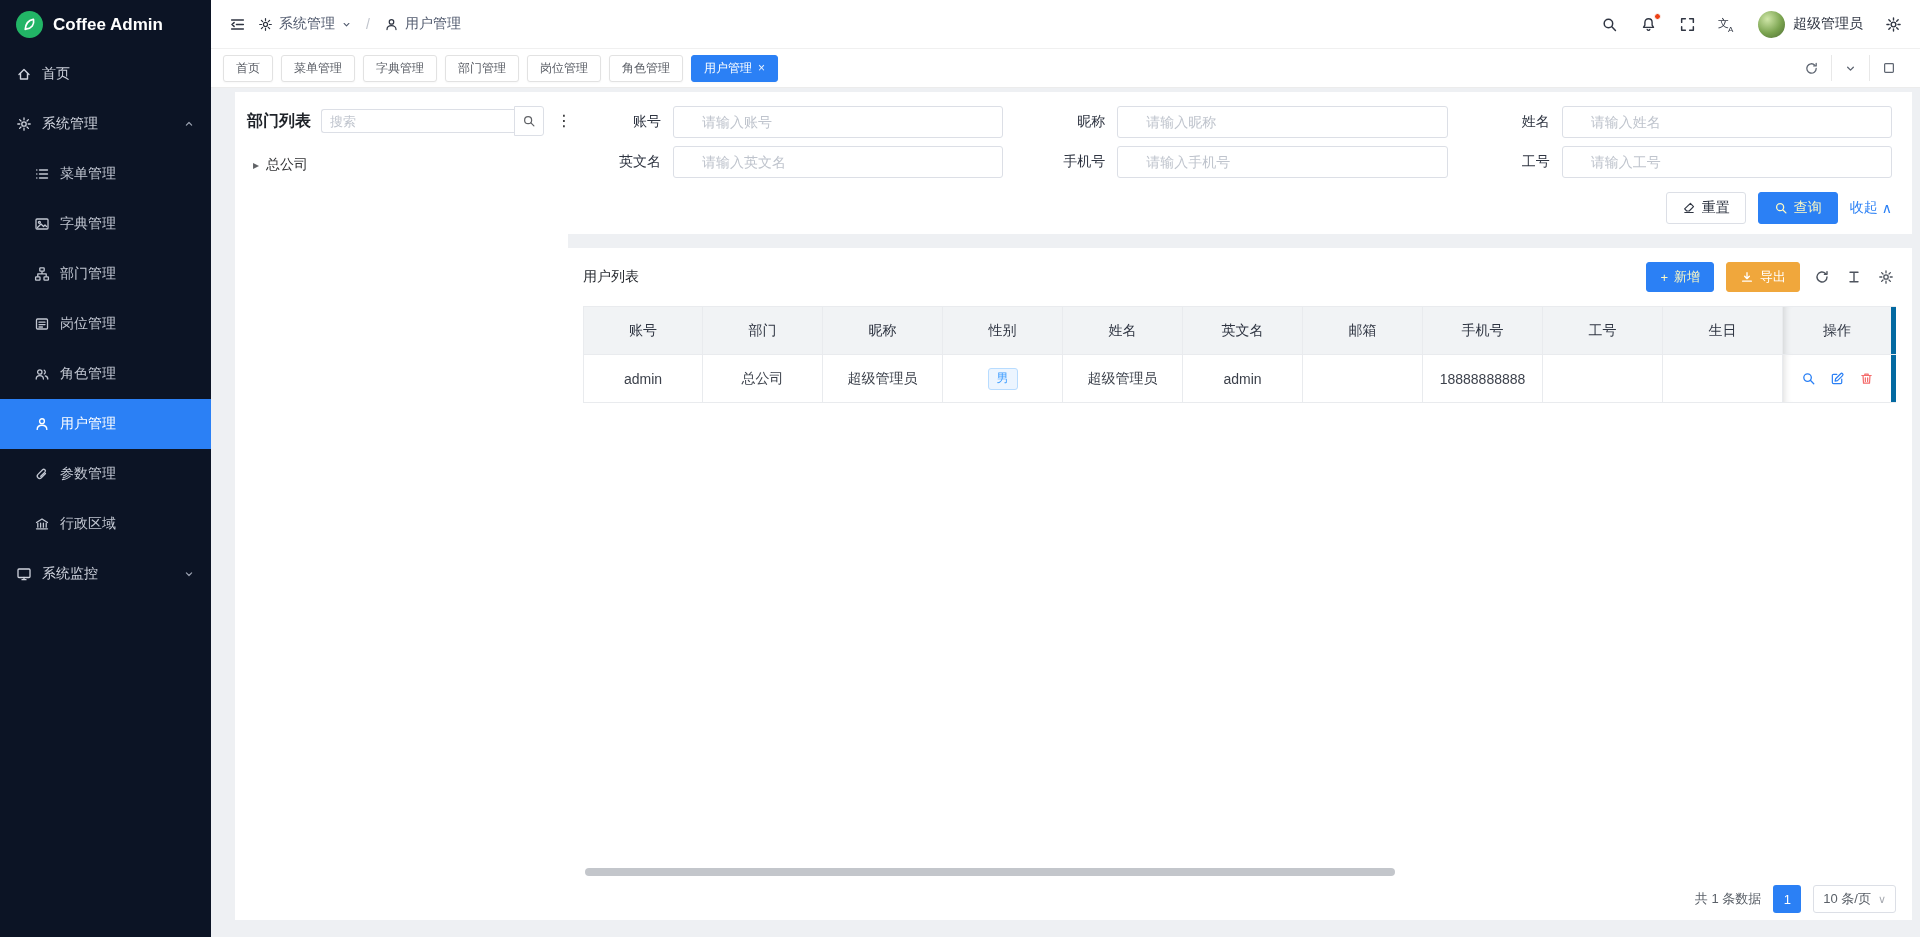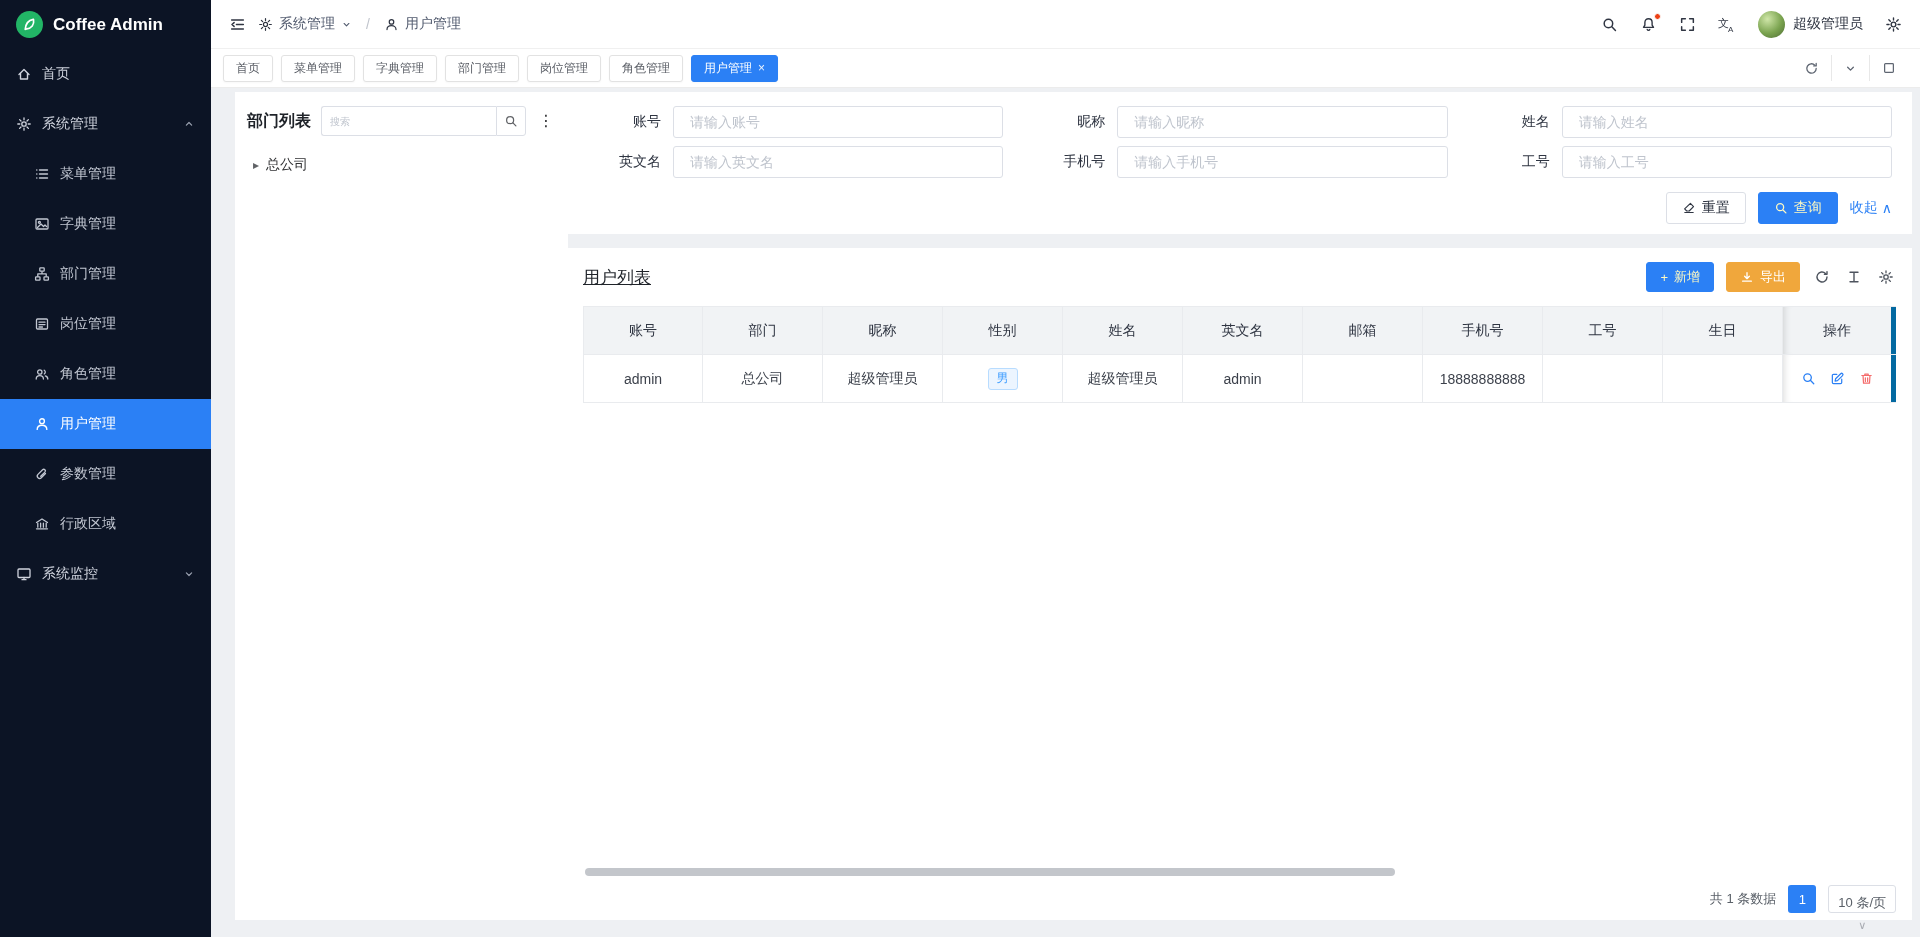--- a/index.html
+++ b/index.html
@@ -40,62 +40,62 @@
   .tab-tools{margin-left:auto;display:flex;align-items:center;gap:0;color:#5f6672;}
   .tab-tool{padding:0 12px;display:flex;align-items:center;cursor:pointer;height:26px;}
   .tab-tool.sep{border-left:1px solid #e8e8e8;}
 
   
   .content{position:absolute;left:211px;top:88px;right:0;bottom:0;background:#eef0f3;}
   .dept-card{position:absolute;left:24px;top:4px;width:333px;bottom:17px;background:#fff;padding:14px 12px;}
   .dept-head{display:flex;align-items:center;gap:10px;}
   .dept-title{font-size:16px;color:#1f2329;font-weight:bold;white-space:nowrap;}
   .dept-search{flex:1;display:flex;align-items:center;}
-  .dept-search input{flex:1;min-width:0;height:30px;border:1px solid #dcdfe6;border-right:none;border-radius:3px 0 0 3px;padding:0 8px;font-size:10px;color:#333;outline:none;}
+  .dept-search input{flex:1;min-width:0;height:24px;border:1px solid #dcdfe6;border-right:none;border-radius:3px 0 0 3px;padding:0 8px;font-size:13px;color:#333;outline:none;}
   .dept-search .s-btn{width:30px;height:30px;border:1px solid #dcdfe6;border-radius:0 3px 3px 0;display:flex;align-items:center;justify-content:center;background:#fff;color:#606266;cursor:pointer;}
   .kebab{color:#303133;font-size:16px;padding:0 2px;cursor:pointer;line-height:1;}
   .tree-item{margin-top:16px;display:flex;align-items:center;gap:7px;padding:4px 6px;color:#303133;font-size:14px;cursor:pointer;}
   .tree-caret{color:#606266;font-size:12px;}
 
   .main{position:absolute;left:356px;right:8px;top:4px;bottom:17px;}
   .search-card{position:absolute;left:0;right:0;top:0;height:142px;background:#fff;padding:14px 20px 0;}
   .form-grid{display:grid;grid-template-columns:repeat(3,1fr);column-gap:28px;row-gap:8px;}
   .field{display:flex;align-items:center;height:32px;}
   .field label{width:86px;flex:none;text-align:right;padding-right:12px;color:#2f3542;font-size:14px;white-space:nowrap;}
-  .field input{flex:1;min-width:0;height:32px;border:1px solid #dcdfe6;border-radius:3px;padding:0 16px;font-size:14px;color:#333;outline:none;}
+  .field input{flex:1;min-width:0;height:32px;border:1px solid #dcdfe6;border-radius:3px;padding:0 28px;font-size:14px;color:#333;outline:none;}
   input::placeholder{color:#bfc4cd;}
   .form-actions{display:flex;justify-content:flex-end;align-items:center;gap:12px;margin-top:14px;}
   .btn{height:32px;padding:0 15px;border-radius:3px;font-size:14px;display:inline-flex;align-items:center;gap:6px;border:1px solid #dcdfe6;background:#fff;color:#2f3542;cursor:pointer;}
   .btn-primary{background:var(--primary);border-color:var(--primary);color:#fef9c3;}
   .btn-warning{background:var(--warning);border-color:var(--warning);color:#fff;}
   .btn-sm{height:30px;padding:0 13px;font-size:13px;}
   .link-collapse{color:var(--primary);display:inline-flex;align-items:center;gap:4px;font-size:14px;cursor:pointer;}
 
   .table-card{position:absolute;left:0;right:0;top:156px;bottom:0;background:#fff;padding:14px 16px;}
   .table-head{display:flex;align-items:center;}
-  .table-title{font-size:17px;color:#1f2329;text-decoration:underline;}
+  .table-title{font-size:14px;color:#1f2329;}
   .table-tools{margin-left:auto;display:flex;align-items:center;gap:12px;}
   .icon-btn{color:#4e545e;display:flex;cursor:pointer;padding:2px;}
 
   .grid-table{margin-top:14px;border-top:1px solid #e9ebee;}
   .t-row{display:flex;height:48px;border-bottom:1px solid #e9ebee;background:#fff;}
   .t-row.head{background:#f1f3f5;}
   .t-cell{width:120px;flex:none;display:flex;align-items:center;justify-content:center;font-size:14px;color:#3c414b;border-right:1px solid #e9ebee;overflow:hidden;white-space:nowrap;}
   .t-row.head .t-cell{color:#2f3542;}
   .t-cell.first{border-left:1px solid #e9ebee;}
   .t-cell.op{flex:1;min-width:110px;border-right:5px solid #0369a1;box-shadow:inset 8px 0 8px -8px rgba(0,0,0,.18);gap:14px;}
   .tag{height:22px;padding:0 8px;display:inline-flex;align-items:center;border-radius:3px;background:#ecf5ff;border:1px solid #b8dcff;color:var(--tag_blue);font-size:12px;}
   .op-ic{display:flex;cursor:pointer;}
   .op-ic.view,.op-ic.edit{color:var(--primary);}
   .op-ic.del{color:var(--danger);}
 
   .h-scrollbar{position:absolute;left:18px;bottom:44px;width:810px;height:8px;border-radius:4px;background:#c3c6cb;cursor:pointer;}
   .pager{position:absolute;right:16px;bottom:7px;display:flex;align-items:center;gap:12px;font-size:13px;color:#5a6068;}
   .page-num{width:28px;height:28px;border-radius:3px;background:var(--primary);color:#fff;display:flex;align-items:center;justify-content:center;font-size:13px;cursor:pointer;}
-  .page-size{height:28px;border:1px solid #dcdfe6;border-radius:3px;padding:8px 9px;display:flex;align-items:center;gap:7px;color:#5a6068;font-size:13px;background:#fff;cursor:pointer;flex-direction:column;}
+  .page-size{height:28px;border:1px solid #dcdfe6;border-radius:3px;padding:0 9px;display:flex;align-items:center;gap:7px;color:#5a6068;font-size:13px;background:#fff;cursor:pointer;}
   .page-size .chev{color:#a8abb2;font-size:11px;}
 </style>
 </head>
 <body>
 
 <aside class="sidebar">
   <div class="logo">
     <span class="logo-icon">
       <svg width="17" height="17" viewBox="0 0 16 16" fill="none" stroke="#fff" stroke-width="1.6" stroke-linecap="round">
         <path d="M11.5 3.2C7 4 4.4 6.8 4 12.6"></path>

